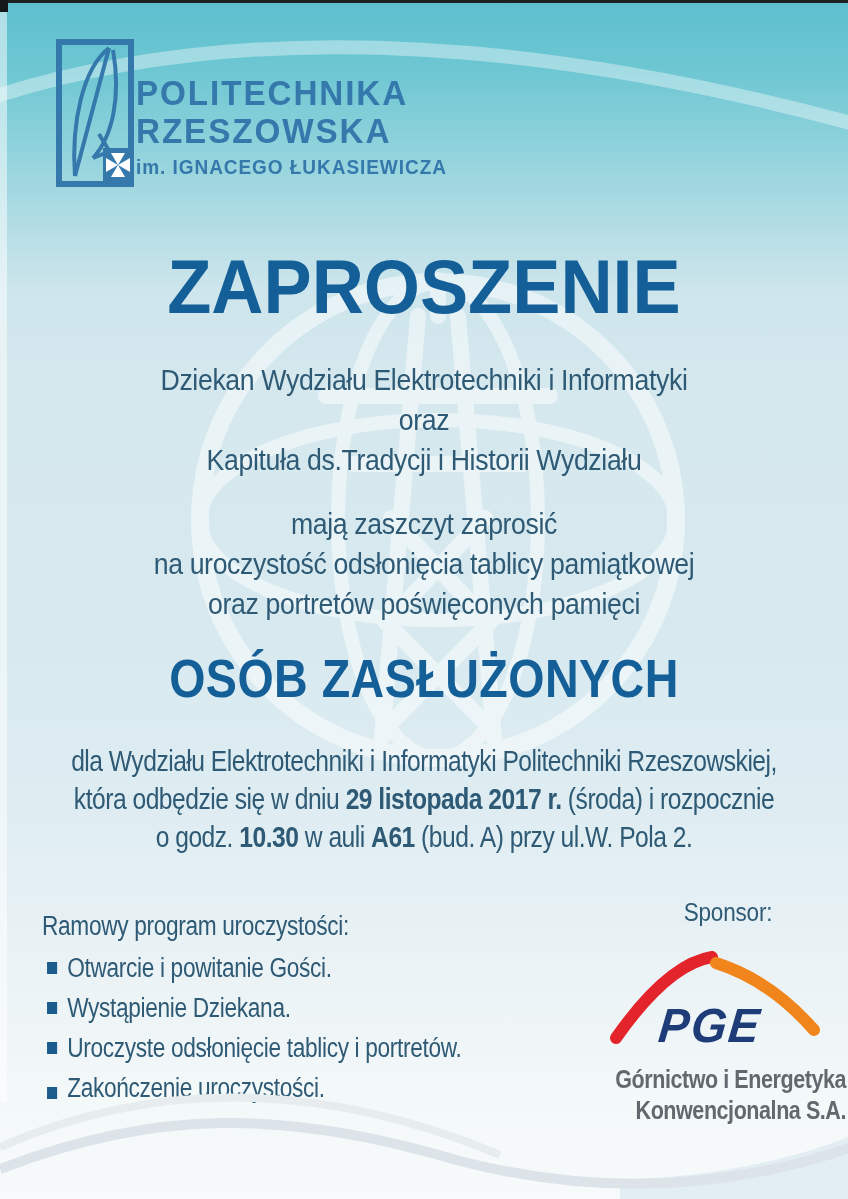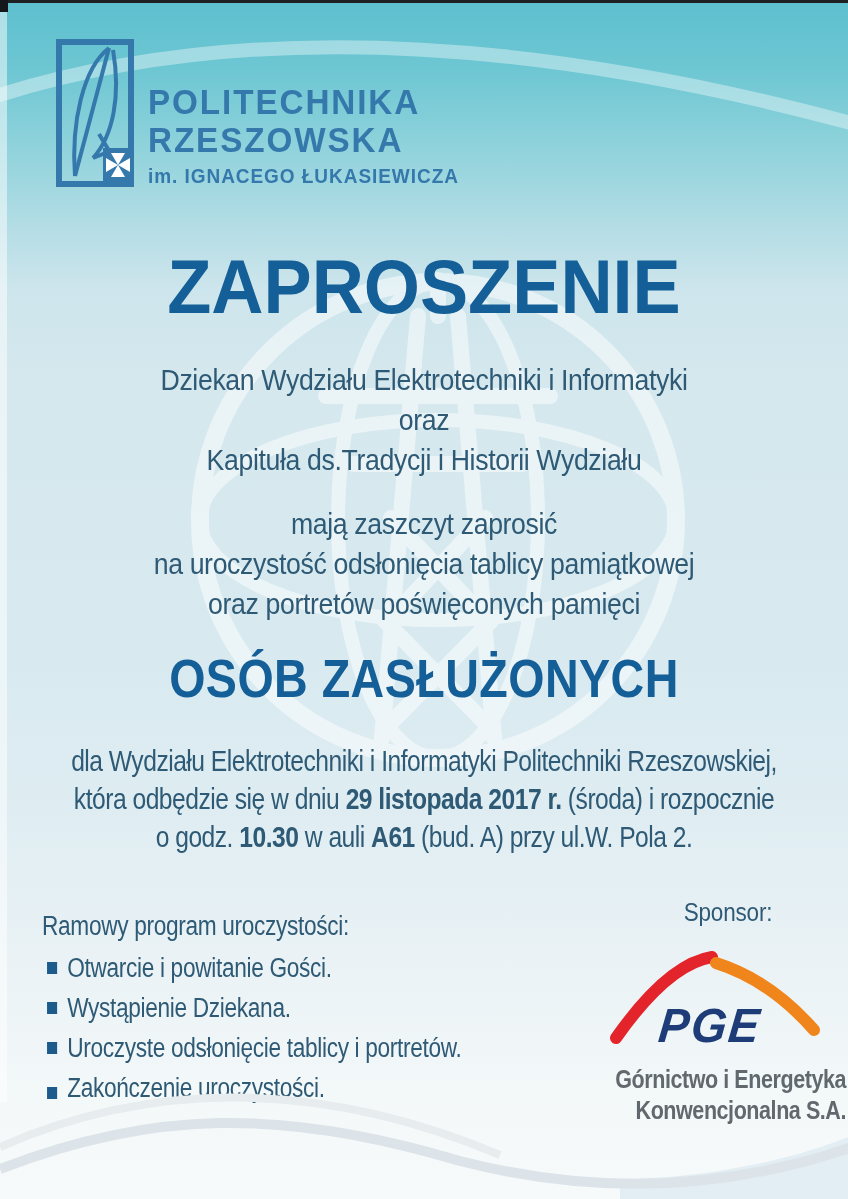--- a/index.html
+++ b/index.html
@@ -13,21 +13,21 @@
   .abs { position:absolute; }
   svg { display:block; }
 
   
   .scan-top { left:8px; top:0; width:840px; height:3px; background:#1d2124; }
   .scan-corner { left:0; top:0; width:8px; height:12px; background:#15181a; }
   .scan-left { left:0; top:12px; width:7px; height:1090px; background:rgba(255,255,255,.5); }
 
   
   .emblem { left:55px; top:38px; }
-  .uni-text { left:148px; top:74px; width:420px; color:#3478ac;margin-top:9px; }
+  .uni-text { left:136px; top:74px; width:420px; color:#3478ac; }
   .uni-l1, .uni-l2 {
     font-size:35px; font-weight:bold; letter-spacing:2px; line-height:38px;
     transform:scaleX(.95); transform-origin:left top; white-space:nowrap;
   }
   .uni-l3 {
     font-size:20px; font-weight:bold; letter-spacing:1px; margin-top:6px;
     transform:scaleX(.95); transform-origin:left top; white-space:nowrap;
   }
 
   .watermark { left:186px; top:268px; opacity:.5; }

